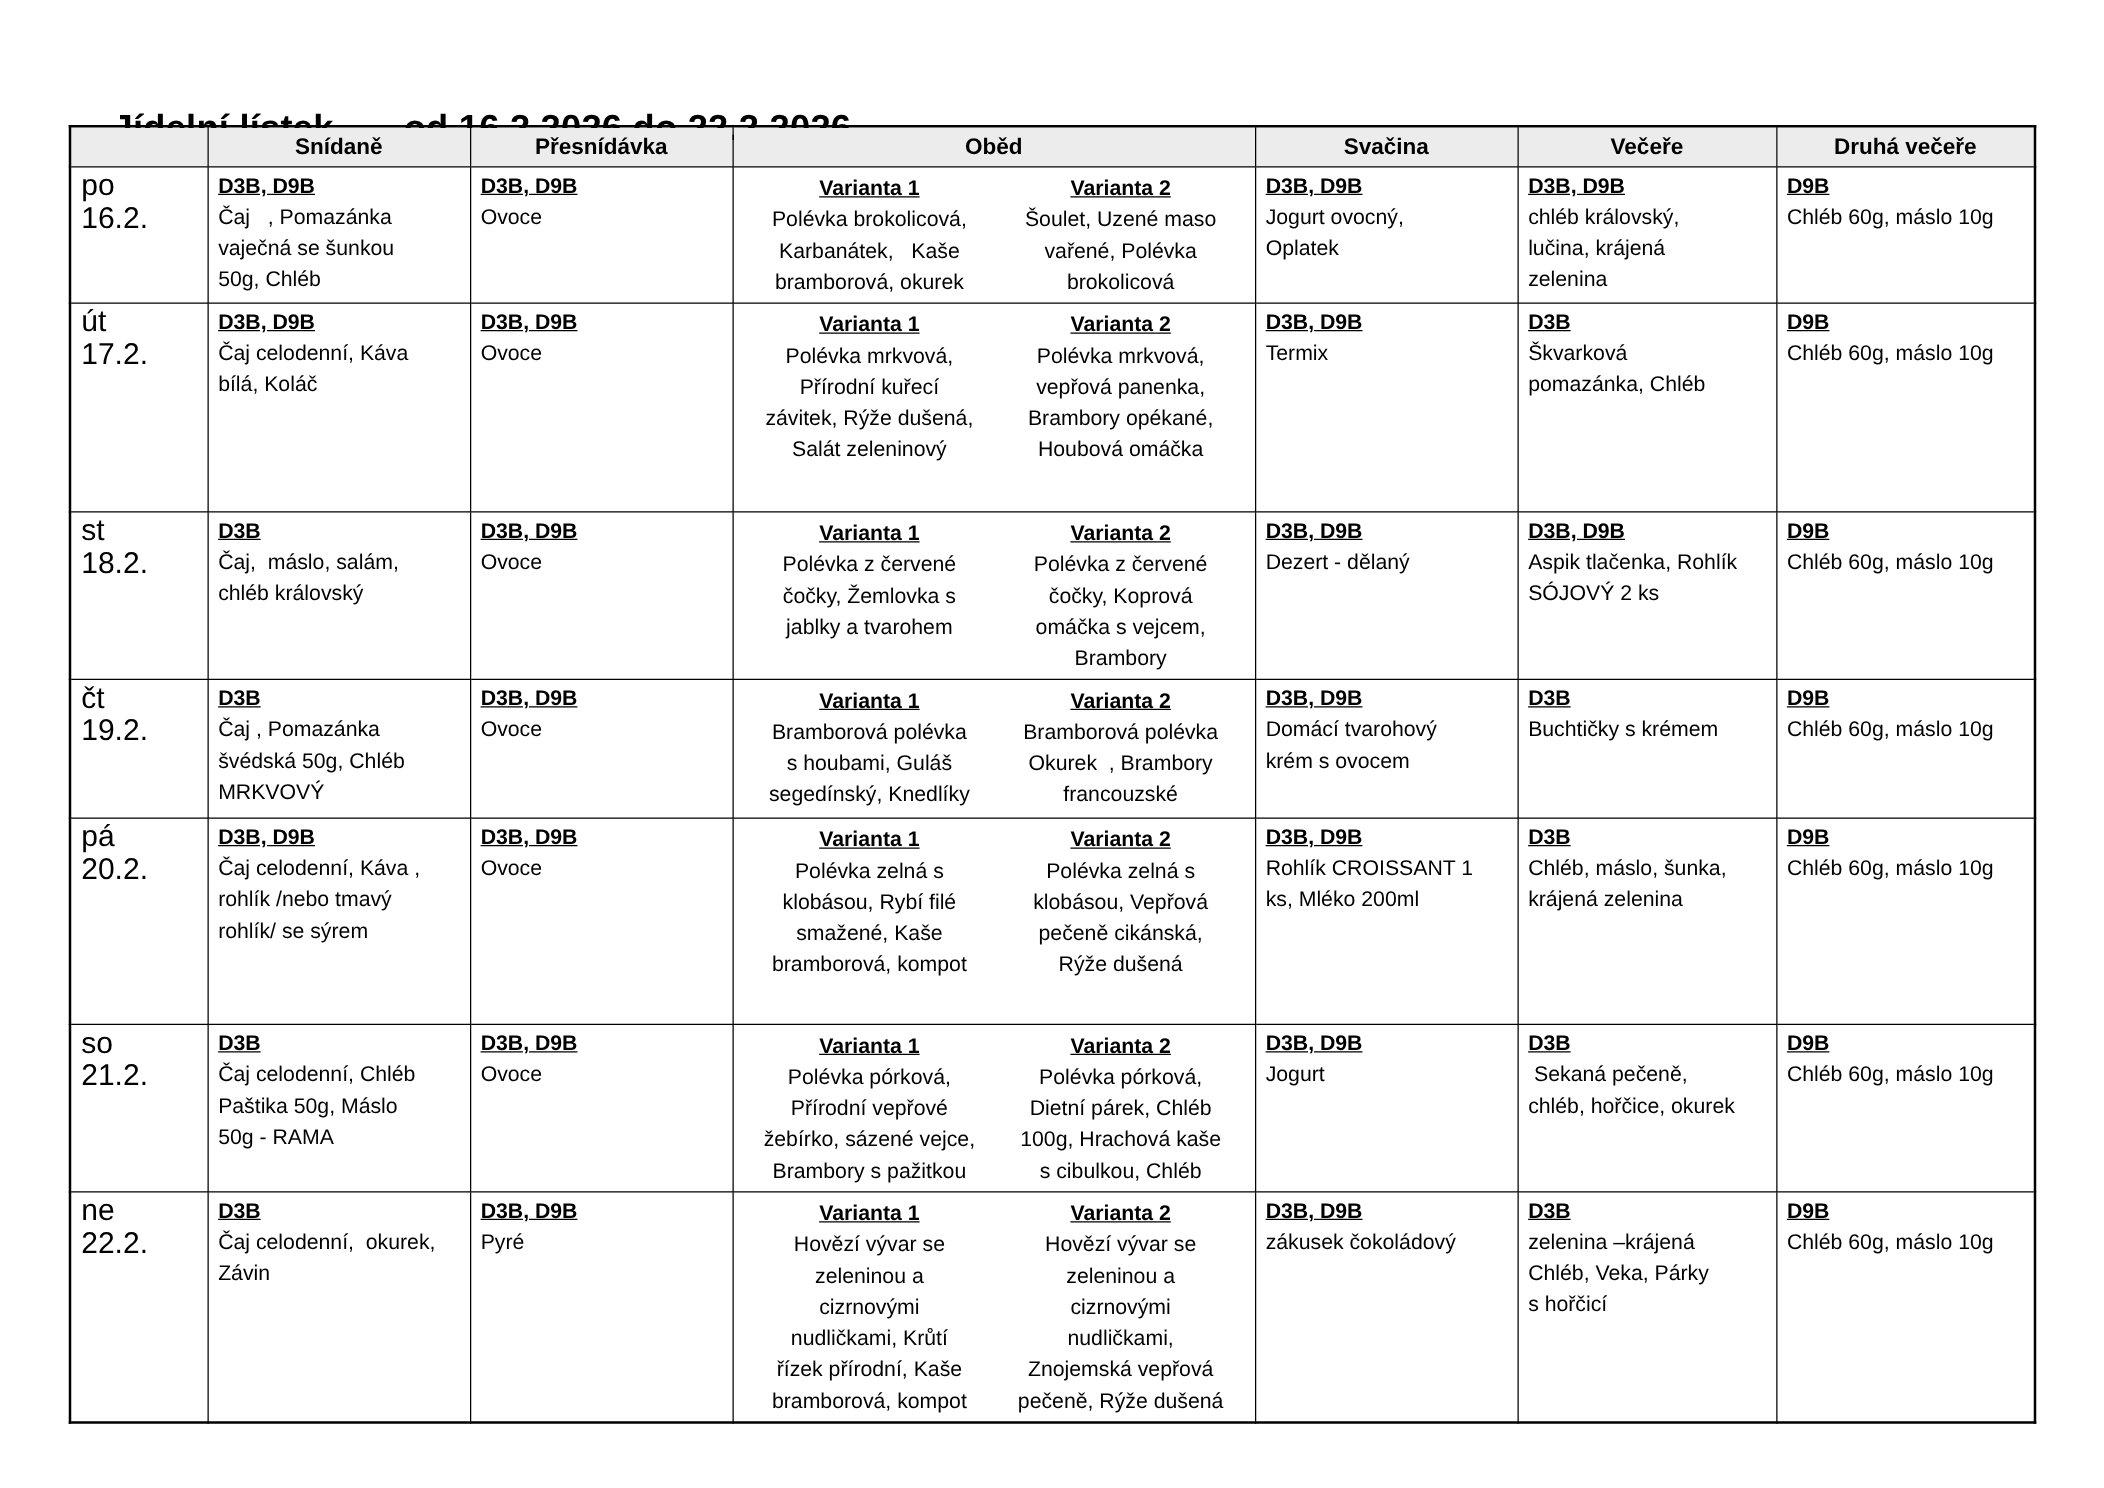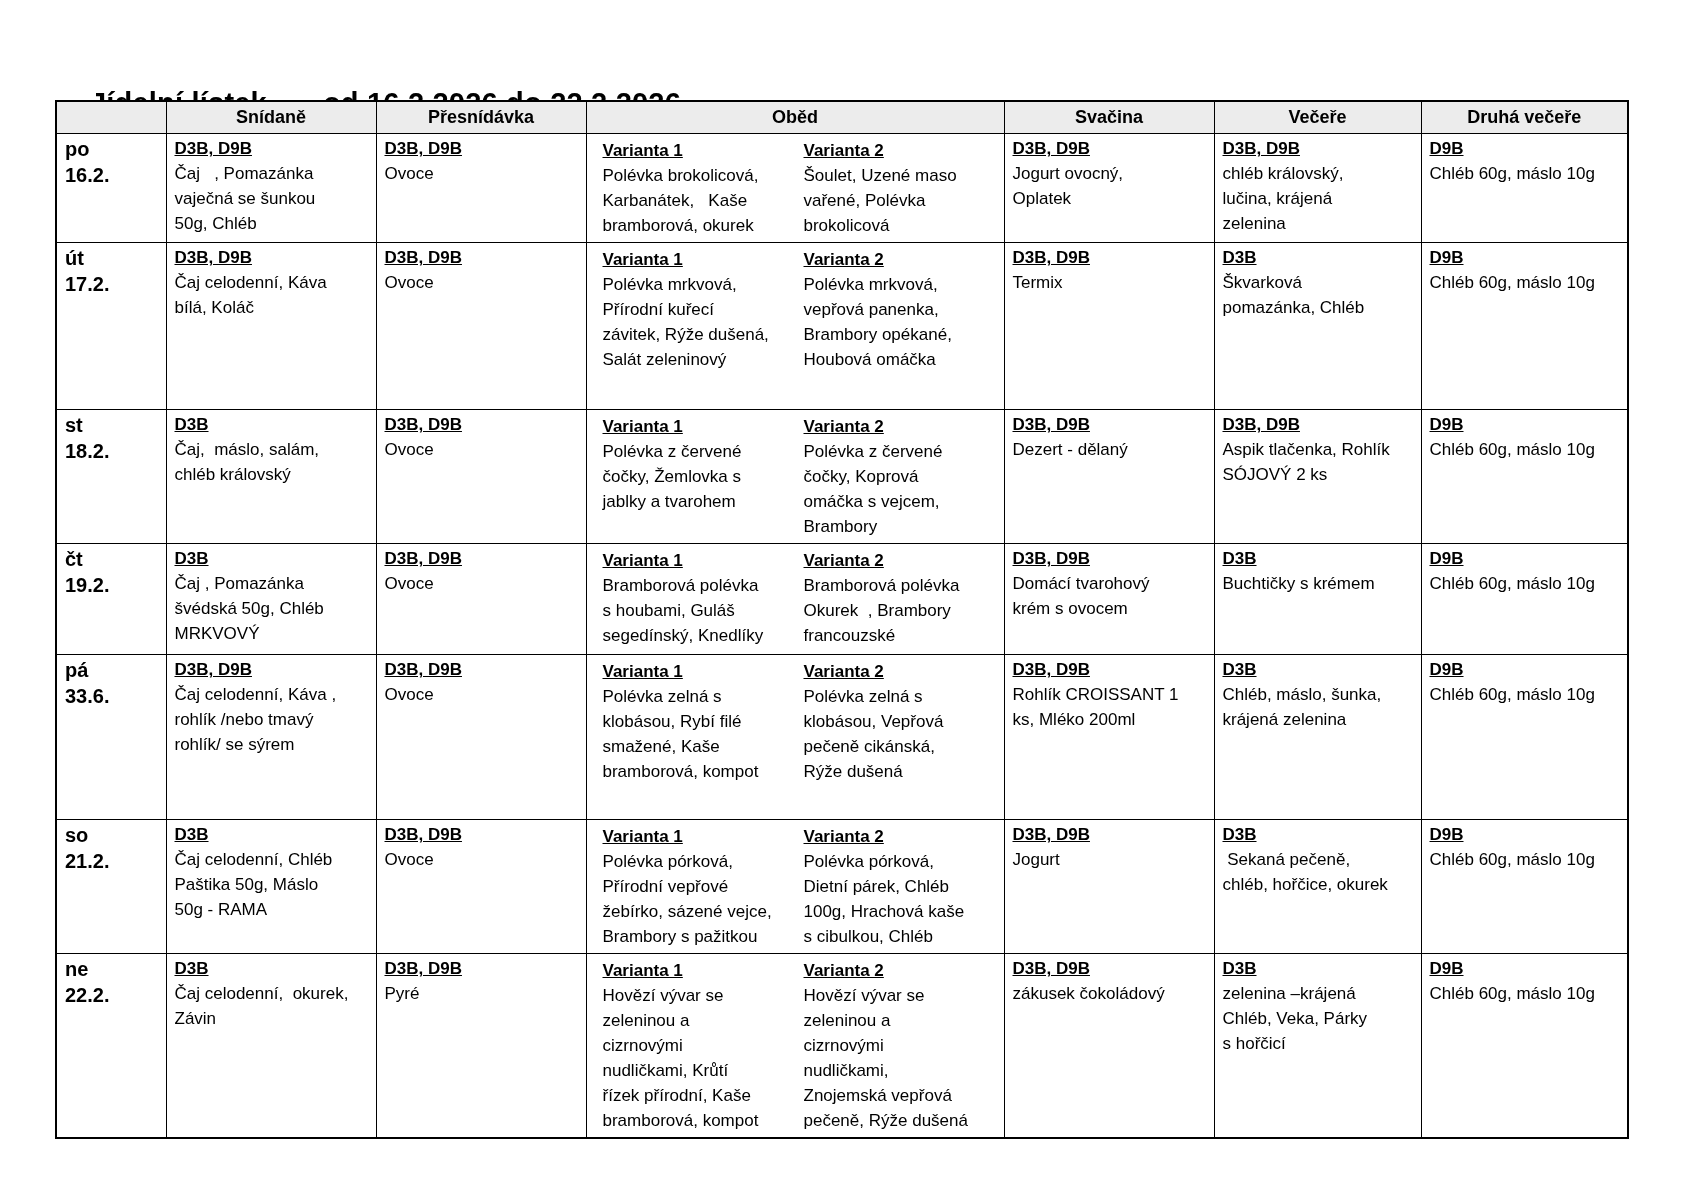--- a/index.html
+++ b/index.html
@@ -29,22 +29,22 @@
   }
   table.menu thead th{
     background:#ececec;
     font-weight:bold;font-size:18px;
     text-align:center;vertical-align:middle;
     height:27px;padding:2px 4px;
   }
   .code{font-weight:bold;line-height:25px;white-space:pre-wrap;text-decoration:underline;}
   .txt{line-height:25px;white-space:pre-wrap;}
   td.day-cell{vertical-align:middle;padding-left:9px;}
-  .day{font-weight:bold;font-size:20px;line-height:26px;white-space:pre;}
-  td.obed-cell{padding:0;}
+  .day{font-weight:normal;font-size:24px;line-height:26px;white-space:pre;}
+  td.obed-cell{padding:0;text-align:center;}
   .obed-wrap{display:flex;width:100%;height:100%;}
   .obed-col{width:50%;box-sizing:border-box;padding:2px 7px 2px 8px;}
   
   .r0{height:108px}.r1{height:167px}.r2{height:132px}.r3{height:111px}
   .r4{height:165px}.r5{height:134px}.r6{height:183px}
 </style>
 </head>
 <body>
 
 <div class="page">
@@ -258,21 +258,21 @@
     </td>
     <td>
       <div class="code">D9B</div>
       <div class="txt">Chléb 60g, máslo 10g</div>
     </td>
   </tr>
 
   <tr class="menu-row r4">
     <td class="day-cell">
       <div class="day">pá</div>
-      <div class="day">33.6.</div>
+      <div class="day">20.2.</div>
     </td>
     <td>
       <div class="code">D3B, D9B</div>
       <div class="txt">Čaj celodenní, Káva ,
 rohlík /nebo tmavý
 rohlík/ se sýrem</div>
     </td>
     <td>
       <div class="code">D3B, D9B</div>
       <div class="txt">Ovoce</div>

